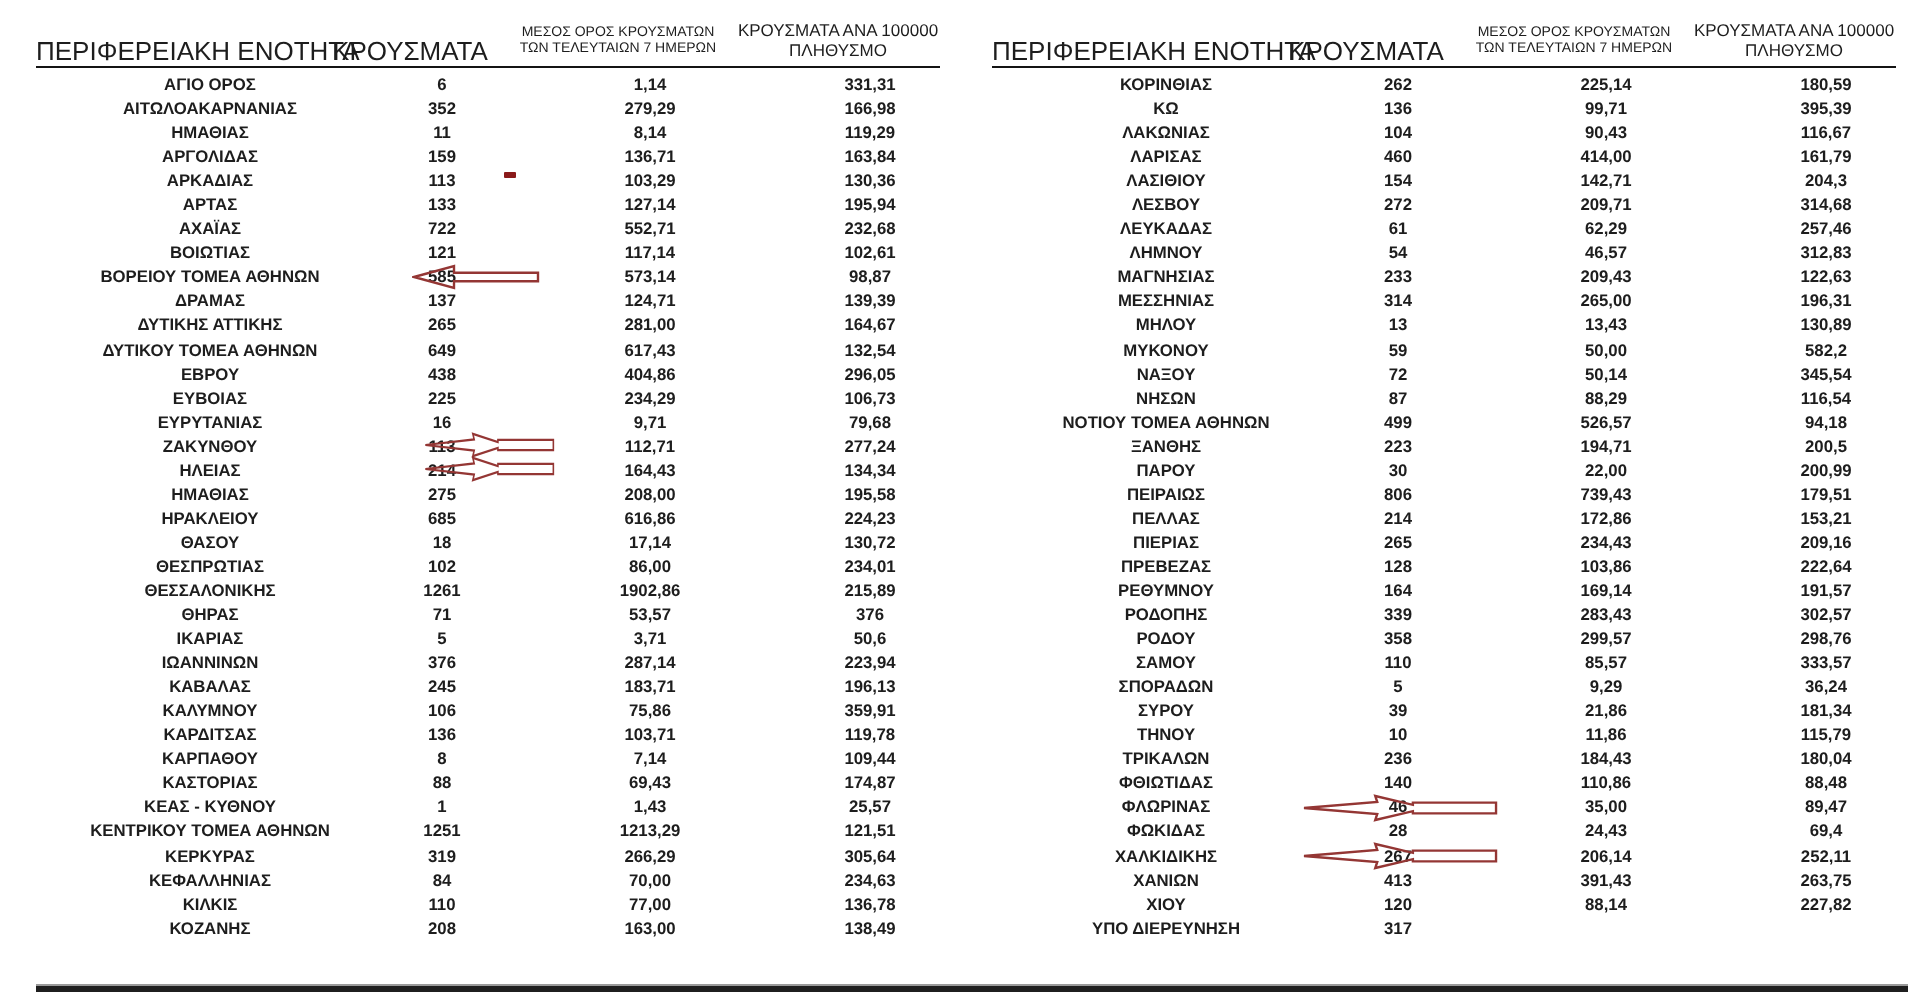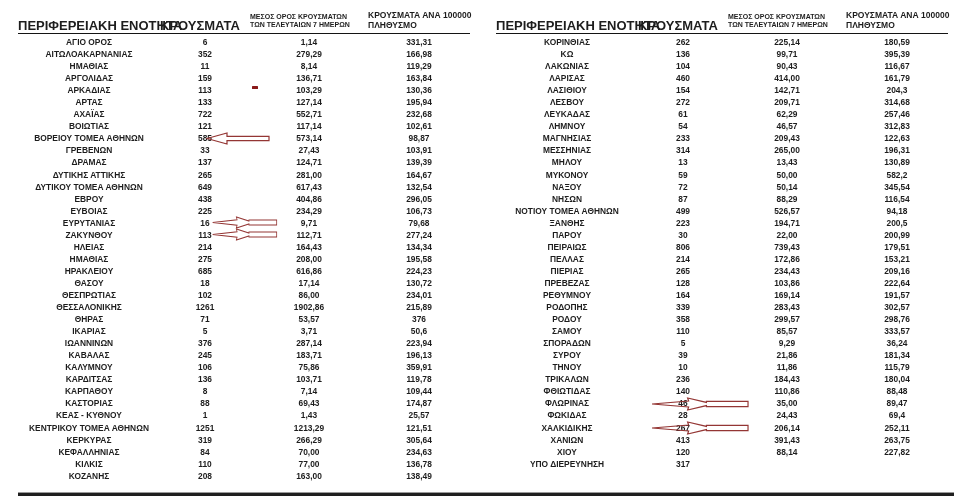--- a/index.html
+++ b/index.html
@@ -8,29 +8,29 @@
     font-family:"Liberation Sans", sans-serif;color:#1d1d1d;
   }
   .panel{position:absolute;top:0;width:452px;height:501px;}
   .panel-left{left:18px;}
   .panel-right{left:496px;}
   .header{
     position:absolute;top:0;left:0;width:452px;height:34px;box-sizing:border-box;
     border-bottom:1.8px solid #141414;
     display:flex;align-items:flex-end;padding-bottom:3px;
   }
-  .hcell{font-weight:700;white-space:nowrap;color:#1d1d1d;}
+  .hcell{text-align:center;font-weight:400;white-space:nowrap;color:#1d1d1d;}
   .c0{width:142px;}
   .c1{width:90px;}
   .c2{width:118px;}
   .c3{width:102px;}
   .hcell.single{font-size:13px;line-height:9px;}
   .hcell.small{font-size:7px;line-height:8.6px;}
   .hcell.big{font-size:8.5px;line-height:10px;}
-  .rows{position:absolute;top:36px;left:0;width:452px;}
+  .rows{position:absolute;top:36px;left:16px;width:452px;}
   .row{display:flex;height:12.06px;}
   .cell{
     text-align:center;font-size:8.4px;font-weight:600;line-height:12.06px;
     white-space:nowrap;overflow:visible;color:#1d1d1d;
   }
   .annotation{position:absolute;z-index:5;}
   .dash-mark{position:absolute;z-index:5;border-radius:0.5px;}
   .bottom-rule{
     position:absolute;left:18px;top:492px;width:936px;height:3px;
     background:#1f1f1f;border-top:1px solid #9a9a9a;z-index:2;
@@ -103,26 +103,20 @@
           <div class="cell c2">117,14</div>
           <div class="cell c3">102,61</div>
         </div>
         <div class="row">
           <div class="cell c0">ΒΟΡΕΙΟΥ ΤΟΜΕΑ ΑΘΗΝΩΝ</div>
           <div class="cell c1">585</div>
           <div class="cell c2">573,14</div>
           <div class="cell c3">98,87</div>
         </div>
         <div class="row">
-          <div class="cell c0">ΓΡΕΒΕΝΩΝ</div>
-          <div class="cell c1">33</div>
-          <div class="cell c2">27,43</div>
-          <div class="cell c3">103,91</div>
-        </div>
-        <div class="row">
           <div class="cell c0">ΔΡΑΜΑΣ</div>
           <div class="cell c1">137</div>
           <div class="cell c2">124,71</div>
           <div class="cell c3">139,39</div>
         </div>
         <div class="row">
           <div class="cell c0">ΔΥΤΙΚΗΣ ΑΤΤΙΚΗΣ</div>
           <div class="cell c1">265</div>
           <div class="cell c2">281,00</div>
           <div class="cell c3">164,67</div>

